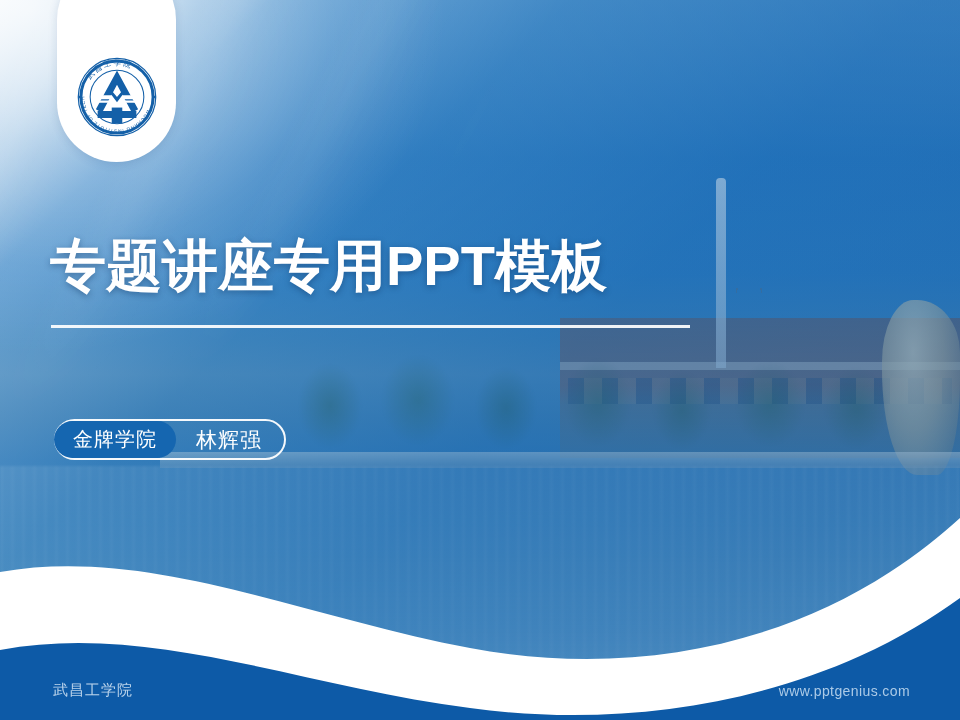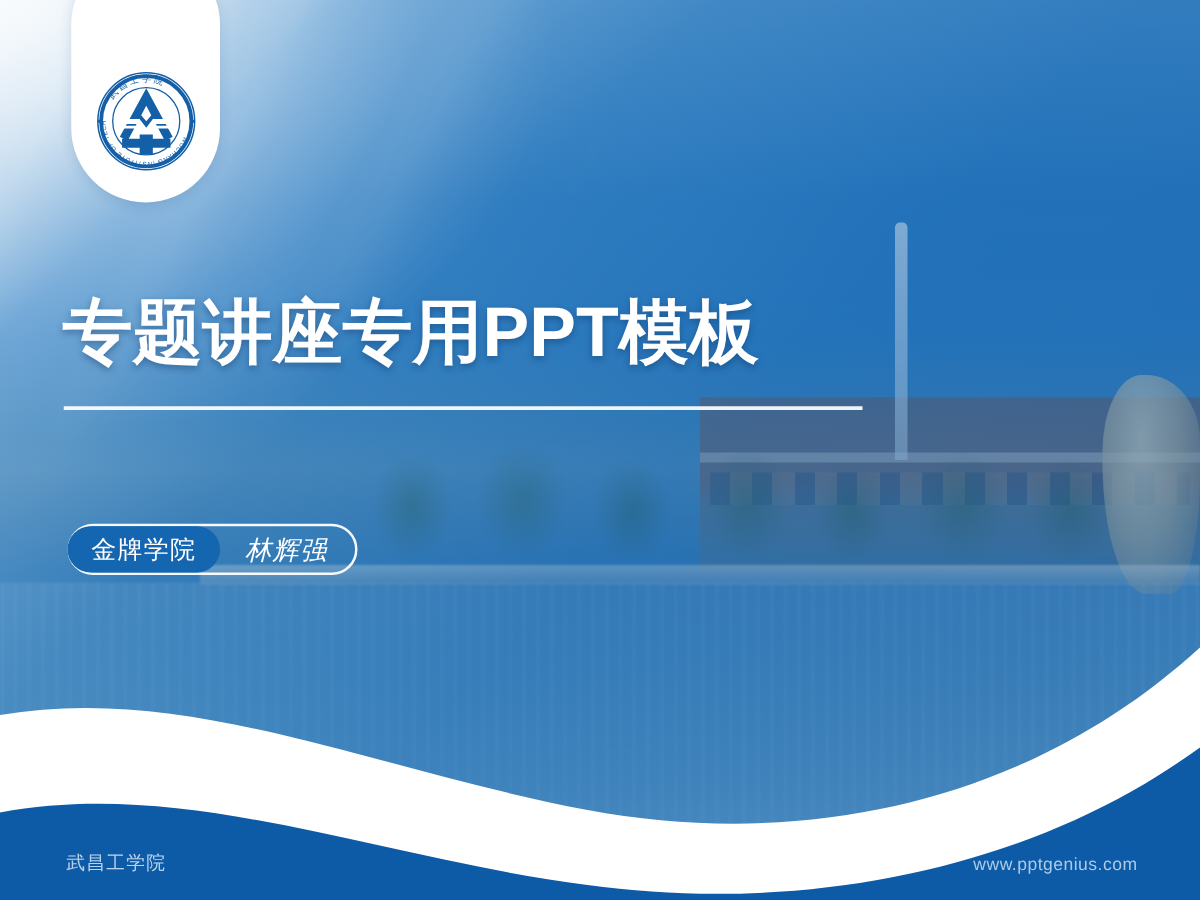--- a/index.html
+++ b/index.html
@@ -310,21 +310,20 @@
     display: flex;
     align-items: center;
     letter-spacing: 1px;
   }
   .badge-name {
     color: #ffffff;
     font-size: 21px;
     padding-left: 20px;
     letter-spacing: 1px;
     white-space: nowrap;
-    font-style: italic;
   }
 
   
   .footer-left {
     position: absolute;
     left: 53px;
     bottom: 20px;
     z-index: 50;
     font-size: 15px;
     color: rgba(208,226,244,0.88);

